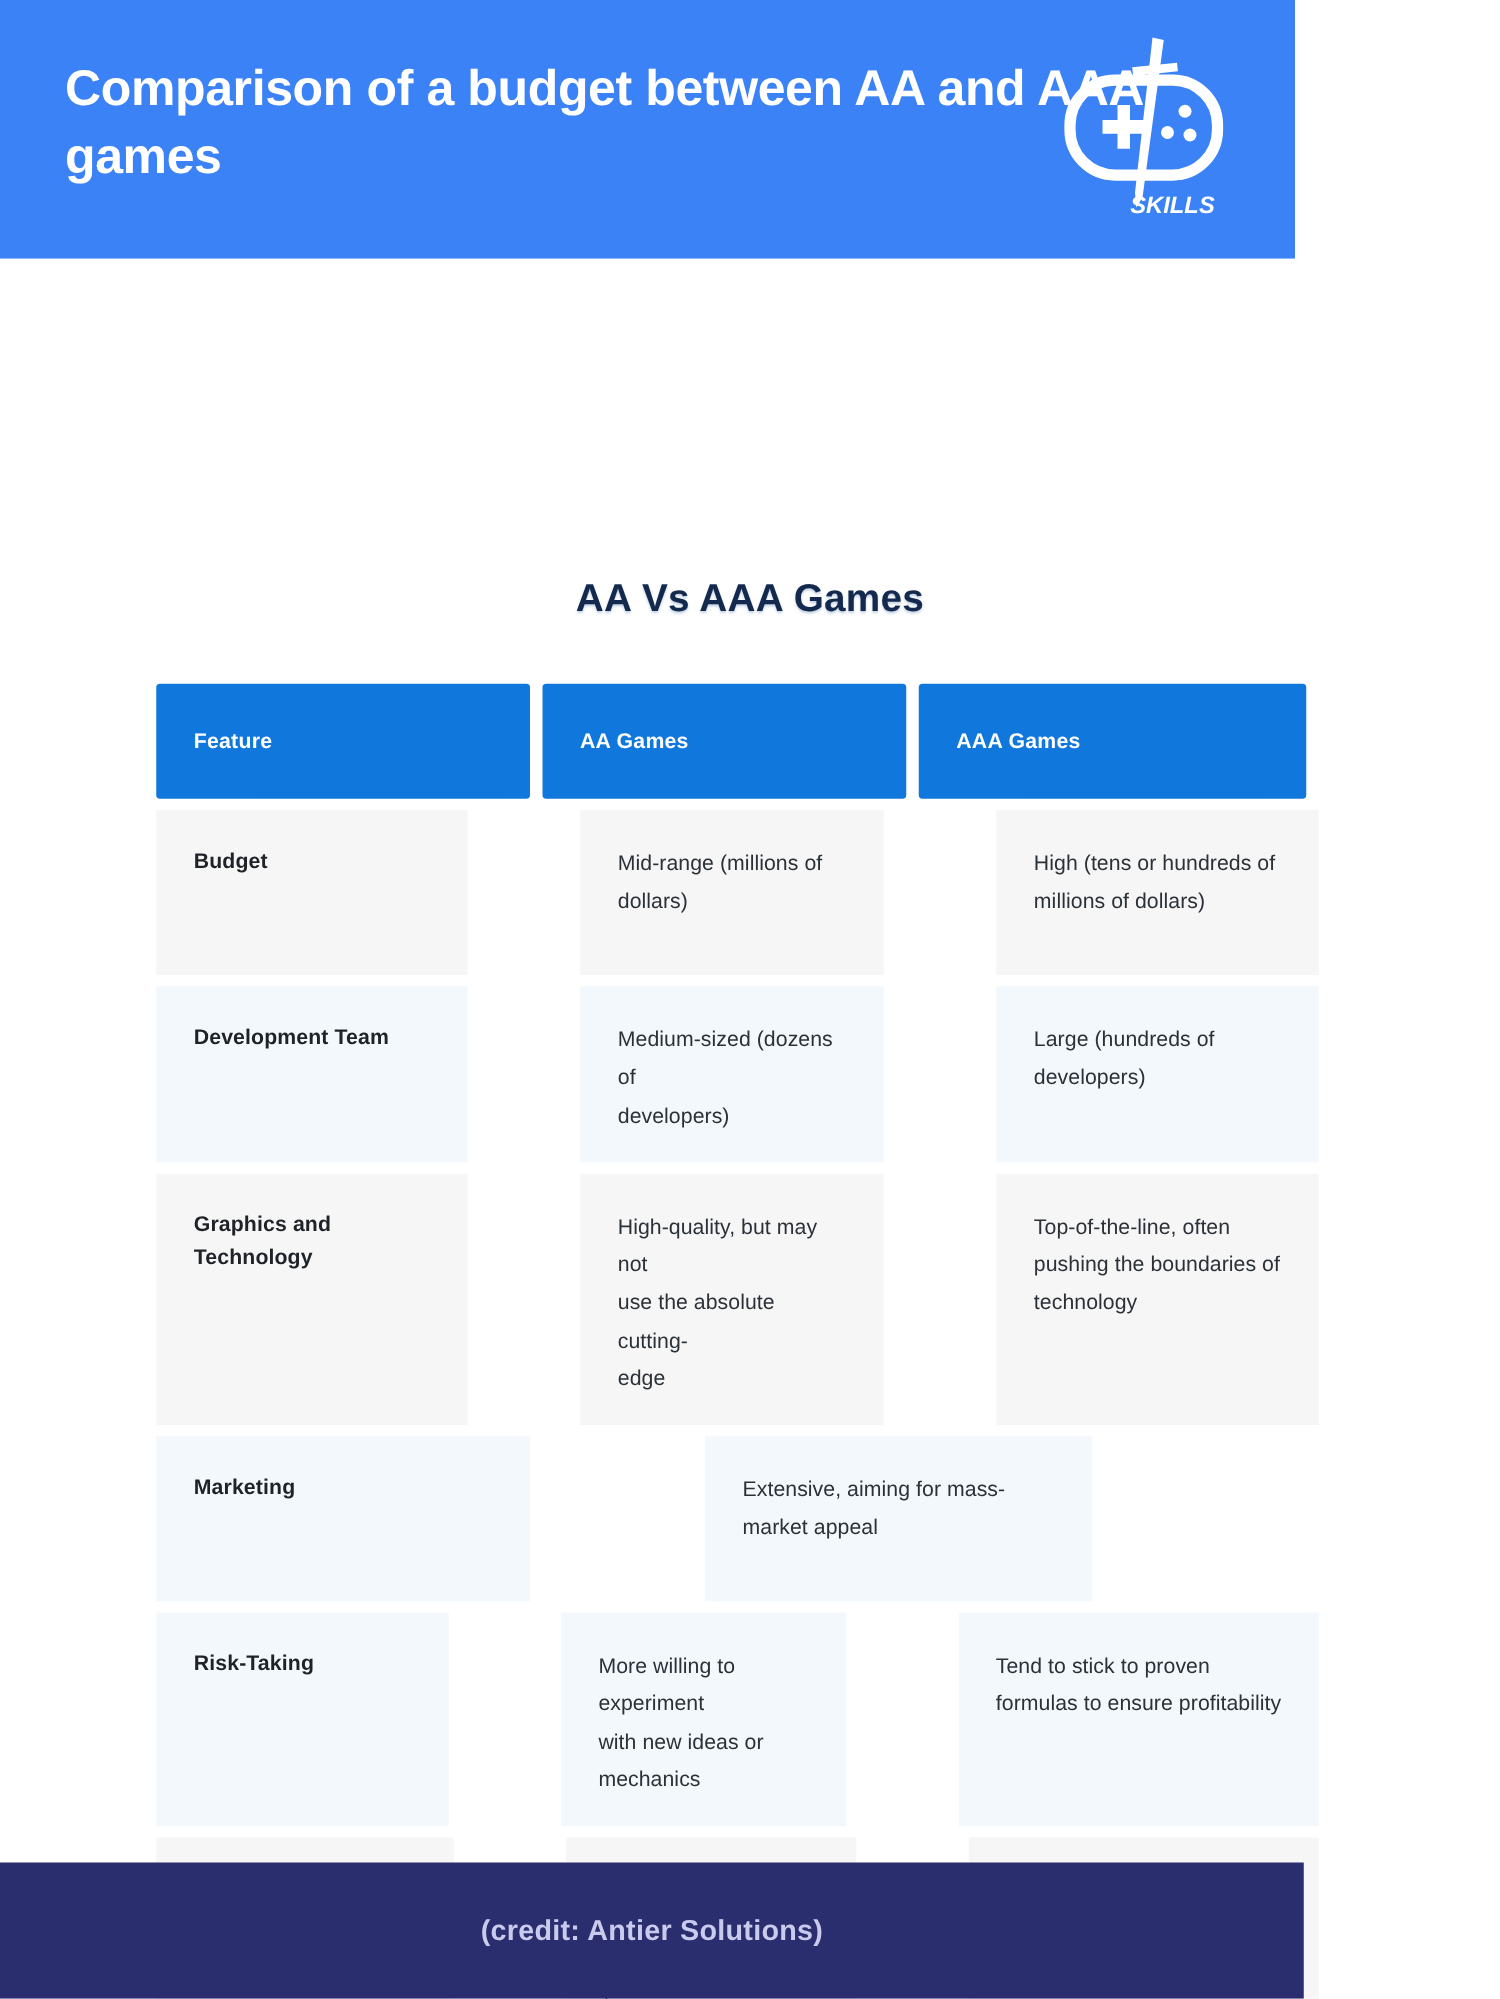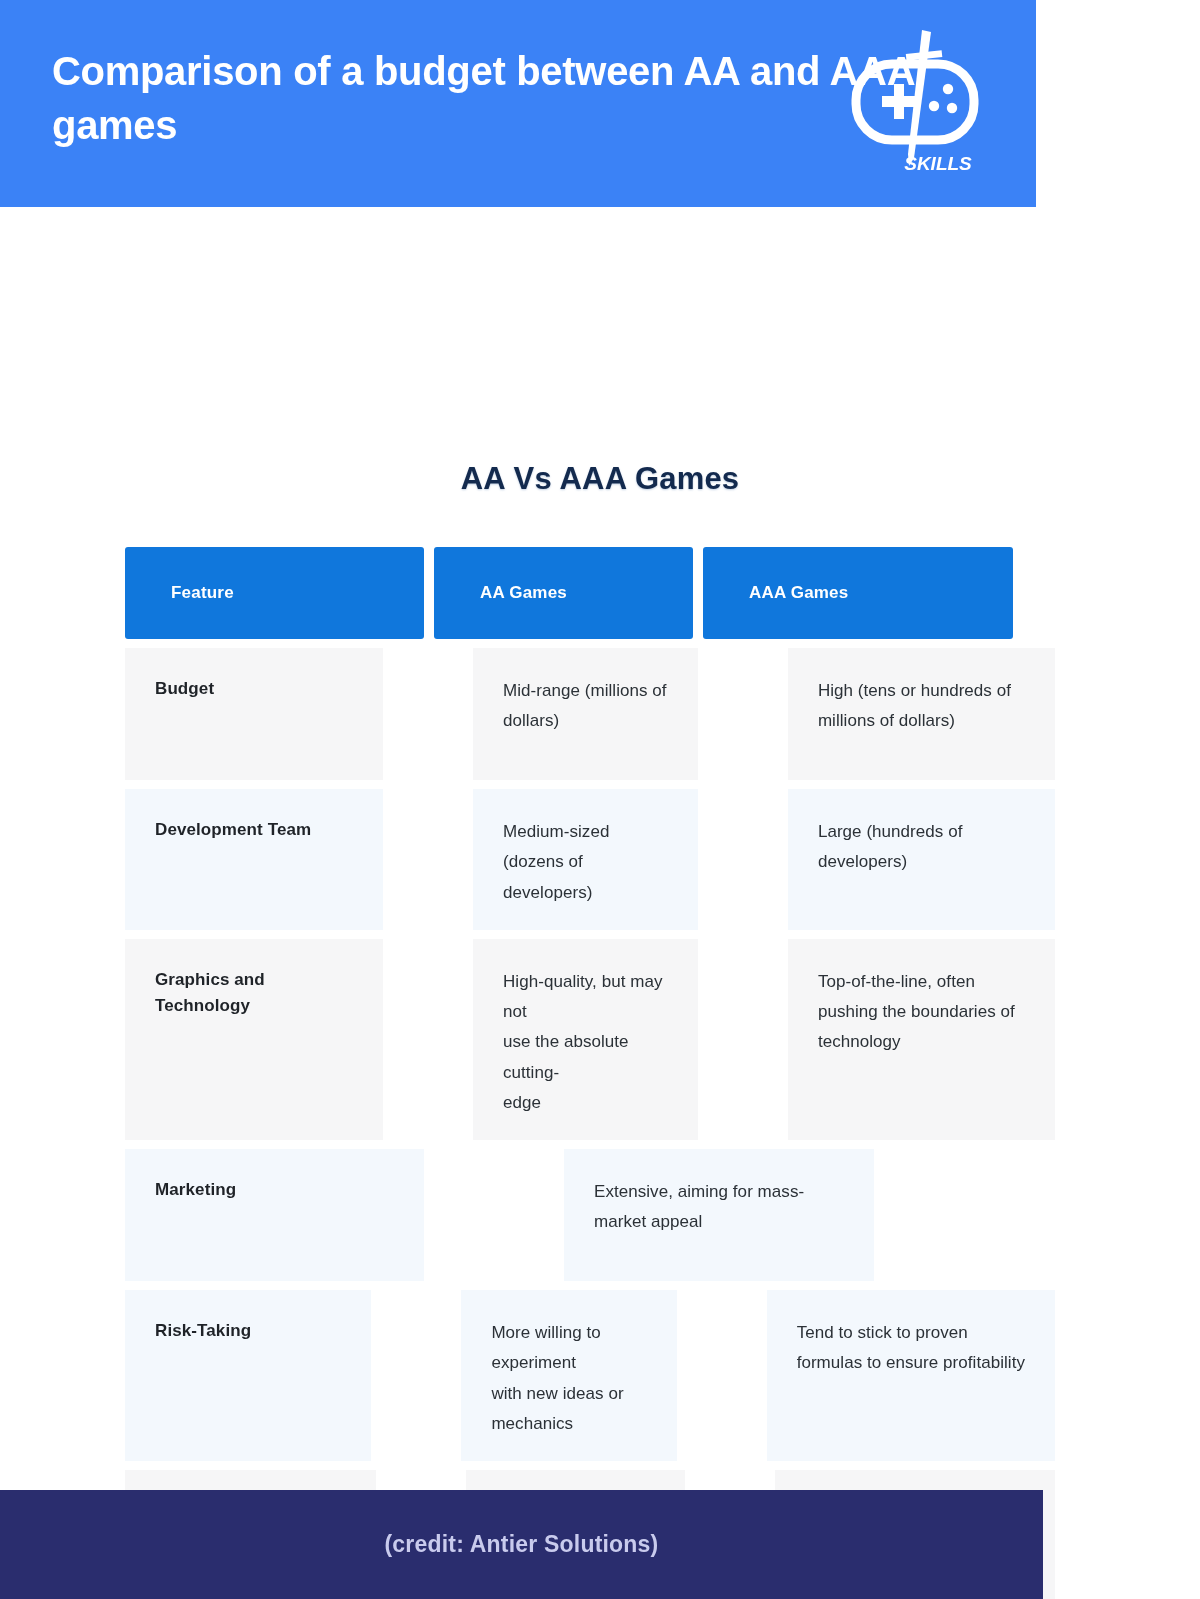--- a/index.html
+++ b/index.html
@@ -76,40 +76,40 @@
     position: relative;
   }
   .row + .row { margin-top: 9px; }
 
   .cell {
     box-sizing: border-box;
     position: relative;
   }
   .c-feature { width: 299px; }
   .c-gap     { width: 10px; flex: 0 0 10px; }
-  .c-aa      { width: 259px; }
+  .c-aa      { width: 291px; }
   .c-aaa     { width: 310px; }
 
   
   .head .cell {
     background: #1077dc;
     height: 92px;
     border-radius: 3px;
     display: flex;
     align-items: center;
   }
   .head .cell.c-gap {
     background: transparent;
     border-radius: 0;
   }
   .head-label {
     color: #ffffff;
     font-size: 17px;
     font-weight: bold;
-    padding-left: 46px;
+    padding-left: 30px;
     letter-spacing: 0.2px;
   }
 
   
   .body-row { margin-top: 9px; gap: 40px; }
   .body-row .cell {
     min-height: 132px;
     padding: 28px 30px 22px 30px;
   }
   .body-row .cell.c-gap { padding: 0; min-height: 0; }

